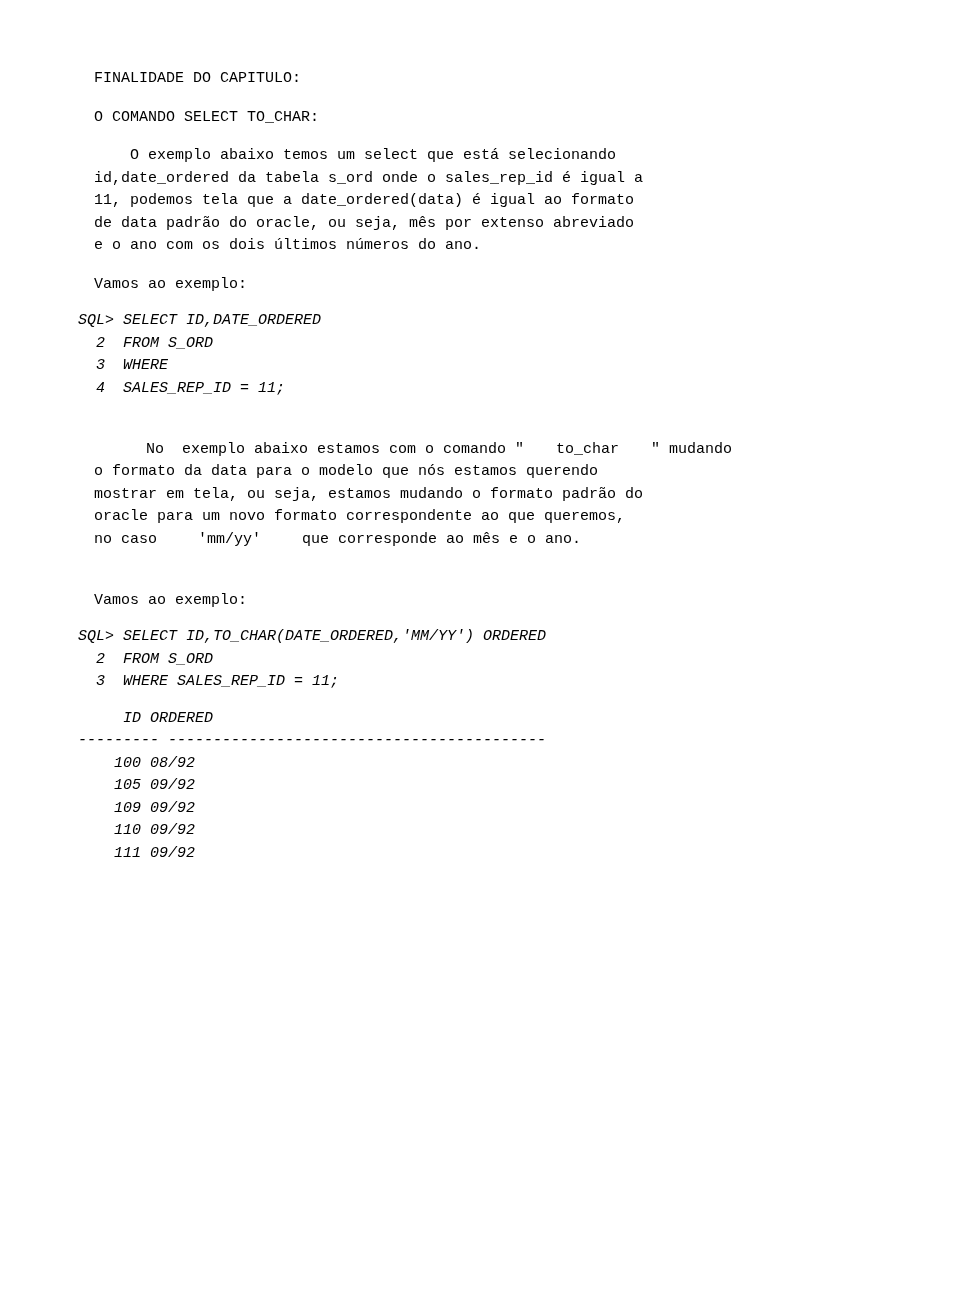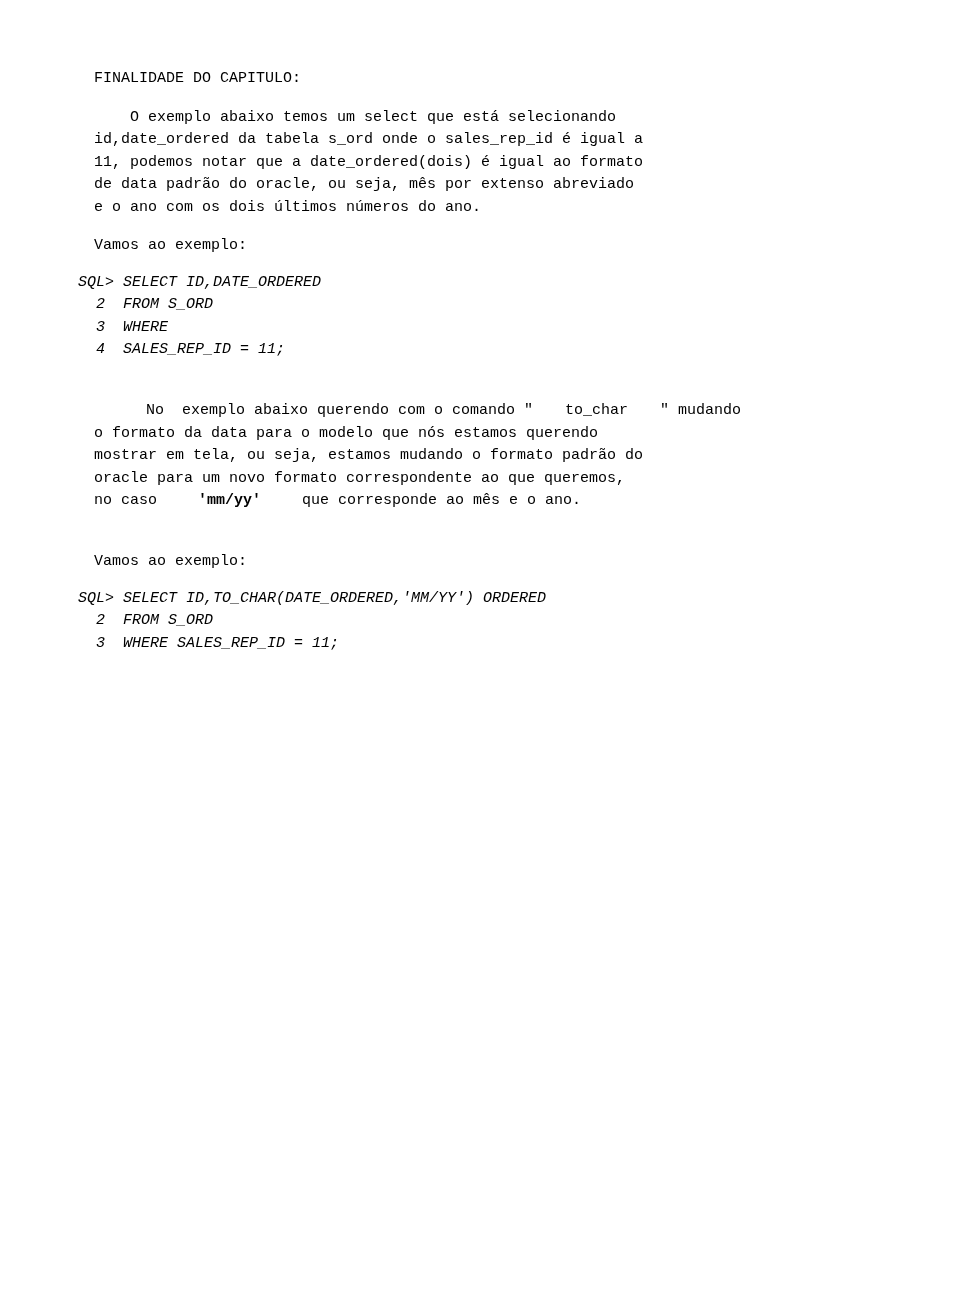--- a/index.html
+++ b/index.html
@@ -31,55 +31,63 @@
     .code-block {
       margin: 8px 0 14px 0;
       white-space: pre;
       font-style: italic;
     }
     .bold-mono {
       font-weight: normal;
       font-family: 'Courier New', Courier, monospace;
     }
     .italic-bold {
-      font-weight: bold;
+      font-weight: normal;
       font-style: normal;
       font-family: 'Courier New', Courier, monospace;
     }
   </style>
 </head>
 <body>
 
 <div class="content">
 
   <div class="section-title">FINALIDADE DO CAPITULO:</div>
 
+  <div class="section-title">O COMANDO SELECT TO_CHAR:</div>
 
   <div class="paragraph">    O exemplo abaixo temos um select que está selecionando
 id,date_ordered da tabela s_ord onde o sales_rep_id é igual a
-11, podemos notar que a date_ordered(dois) é igual ao formato
+11, podemos tela que a date_ordered(data) é igual ao formato
 de data padrão do oracle, ou seja, mês por extenso abreviado
 e o ano com os dois últimos números do ano.</div>
 
   <div class="paragraph">Vamos ao exemplo:</div>
 
   <div class="code-block">SQL&gt; SELECT ID,DATE_ORDERED
   2  FROM S_ORD
   3  WHERE
   4  SALES_REP_ID = 11;</div>
 
 
   <div class="paragraph">
-    <span>No  exemplo abaixo querendo com o comando "</span><span class="bold-mono">to_char</span><span>" mudando
+    <span>No  exemplo abaixo estamos com o comando "</span><span class="bold-mono">to_char</span><span>" mudando
 o formato da data para o modelo que nós estamos querendo
 mostrar em tela, ou seja, estamos mudando o formato padrão do
 oracle para um novo formato correspondente ao que queremos,
 no caso </span><span class="italic-bold">'mm/yy'</span><span> que corresponde ao mês e o ano.</span>
   </div>
 
   <div class="paragraph">Vamos ao exemplo:</div>
 
   <div class="code-block">SQL&gt; SELECT ID,TO_CHAR(DATE_ORDERED,'MM/YY') ORDERED
   2  FROM S_ORD
   3  WHERE SALES_REP_ID = 11;</div>
 
+  <div class="code-block">     ID ORDERED
+--------- ------------------------------------------
+    100 08/92
+    105 09/92
+    109 09/92
+    110 09/92
+    111 09/92</div>
 
 </div>
 
 </body></html>

